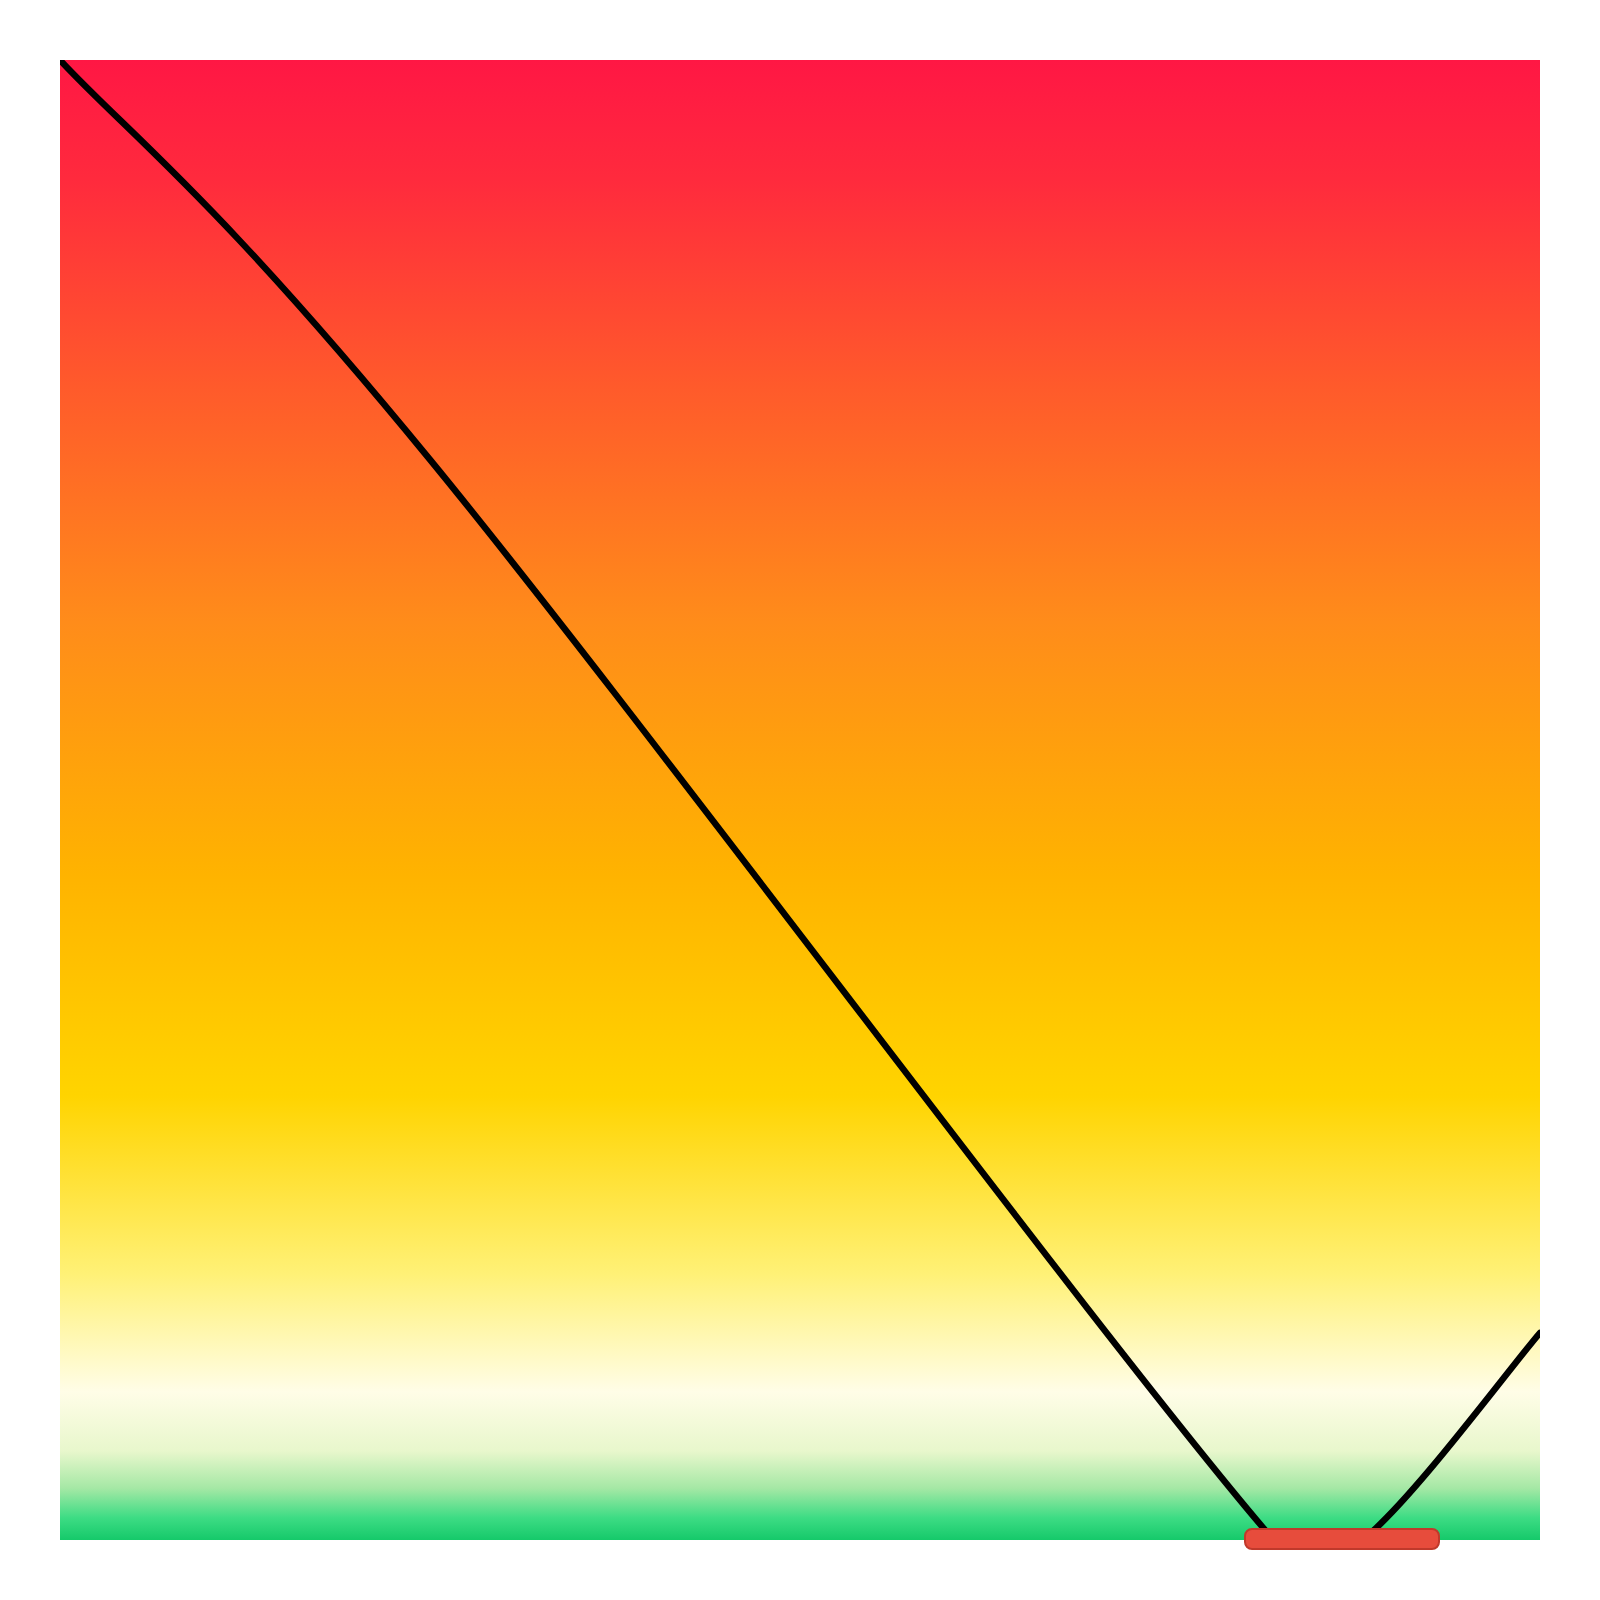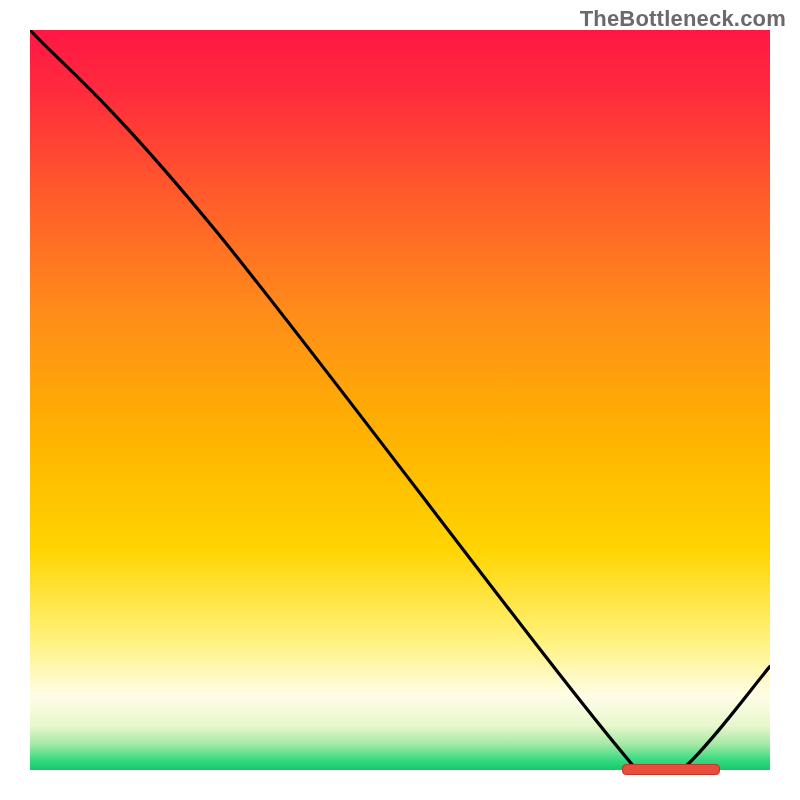--- a/index.html
+++ b/index.html
@@ -40,21 +40,20 @@
     height: 9px;
     border-radius: 4px;
     background: #e74c3c;
     border: 1px solid #c0392b;
   }
 </style>
 </head>
 <body>
 
 <div class="frame">
-  <div class="watermark">TheBottleneck.com</div>
 
   <div class="plot">
     <svg id="chart-svg" width="740" height="740" viewBox="0 0 740 740">
       <defs>
         <linearGradient id="bg-grad" x1="0" y1="0" x2="0" y2="1">
             <stop offset="0%" stop-color="#ff1744"></stop>
             <stop offset="8%" stop-color="#ff2a3d"></stop>
             <stop offset="22%" stop-color="#ff5a2b"></stop>
             <stop offset="38%" stop-color="#ff8c1a"></stop>
             <stop offset="55.00000000000001%" stop-color="#ffb300"></stop>

